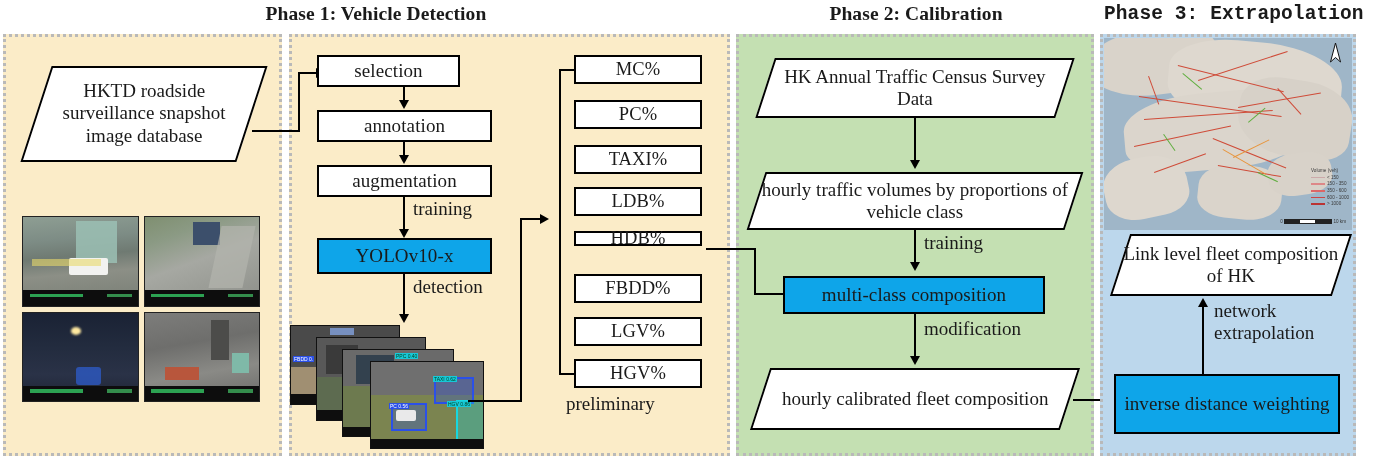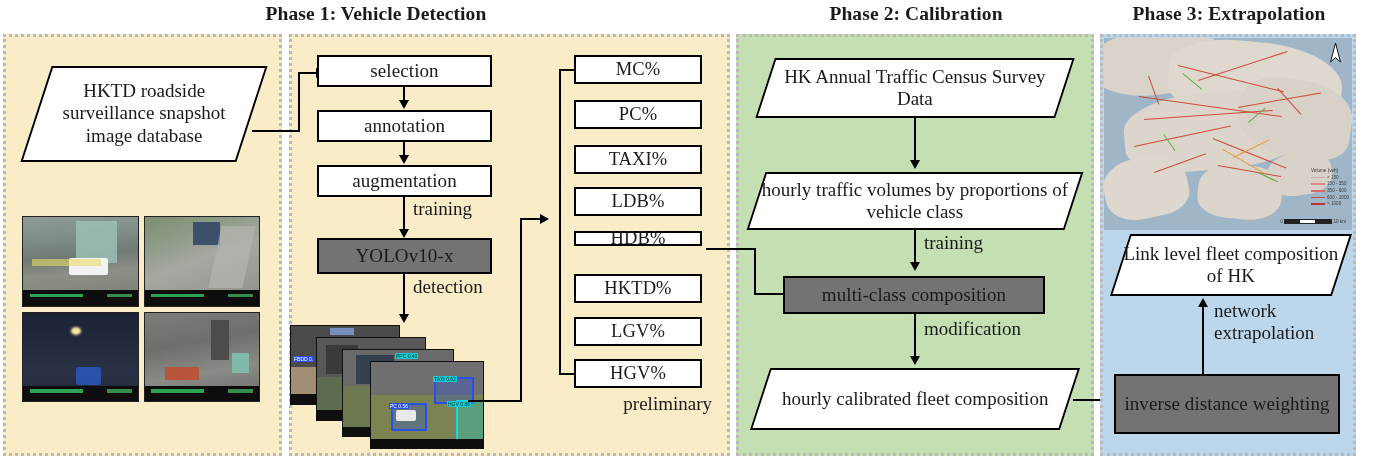--- a/index.html
+++ b/index.html
@@ -9,41 +9,41 @@
   .phase-title{position:absolute;font-weight:bold;font-size:19.5px;letter-spacing:.1px;
                white-space:nowrap;text-align:center;}
 
   .panel{position:absolute;box-sizing:border-box;}
   .panel-dotted{border:3px dotted #b9b9b9;}
 
   
   .node{position:absolute;box-sizing:border-box;background:#fff;border:2.2px solid #000;
         display:flex;align-items:center;justify-content:center;text-align:center;
         font-size:19px;line-height:1.12;letter-spacing:.1px;}
-  .node.proc{background:#737373;}
+  .node.proc{background:#0ea5e9;}
   .node.small{font-size:18.5px;}
 
   
   .para{position:absolute;box-sizing:border-box;background:#fff;border:2.2px solid #000;
         display:flex;align-items:center;justify-content:center;text-align:center;
         font-size:19px;line-height:1.18;
         transform:skewX(-18deg);}
   .para > span{display:block;transform:skewX(18deg);}
 
   
   .ln{position:absolute;background:#000;}
   .vln{width:2.4px;}
   .hln{height:2.4px;}
   .arw{position:absolute;width:0;height:0;}
   .arw-d{border-left:5.5px solid transparent;border-right:5.5px solid transparent;border-top:9px solid #000;}
   .arw-u{border-left:5.5px solid transparent;border-right:5.5px solid transparent;border-bottom:9px solid #000;}
   .arw-r{border-top:5.5px solid transparent;border-bottom:5.5px solid transparent;border-left:9px solid #000;}
 
   .edge-label{position:absolute;font-size:19px;white-space:nowrap;}
-  .caption{position:absolute;font-size:19px;line-height:1.15;text-align:right;white-space:nowrap;}
+  .caption{position:absolute;font-size:19px;line-height:1.15;text-align:left;white-space:nowrap;}
 
   
   .thumbs{position:absolute;display:grid;grid-template-columns:1fr 1fr;
           grid-template-rows:1fr 1fr;gap:5px;}
   .thumb{position:relative;overflow:hidden;border:1px solid #222;}
   .thumb .bar{position:absolute;left:0;right:0;bottom:0;height:17%;background:#0d0d0d;}
   .thumb .bar::before{content:"";position:absolute;left:6%;top:22%;width:46%;height:22%;
                       background:#37d46a;opacity:.75;}
   .thumb .bar::after{content:"";position:absolute;right:5%;top:22%;width:22%;height:22%;
                      background:#4ad26e;opacity:.65;}
@@ -71,21 +71,21 @@
      linear-gradient(90deg,#222 0 33%,#fff 33% 66%,#222 66% 100%);border:.5px solid #222;
      vertical-align:middle;}
   .compass{position:absolute;right:10px;top:5px;font-size:16px;color:#111;
            font-family:"Liberation Serif",serif;}
 </style>
 </head>
 <body>
 
 <div class="phase-title" style="left:186px;top:3px;width:380px;">Phase 1: Vehicle Detection</div>
 <div class="phase-title" style="left:740px;top:3px;width:352px;">Phase 2: Calibration</div>
-<div class="phase-title" style="left:1104px;top:3px;width:250px;">Phase 3: Extrapolation</div>
+<div class="phase-title" style="left:1104px;top:3px;width:250px;font-family:Liberation Mono, monospace;">Phase 3: Extrapolation</div>
 
 <div class="panel panel-dotted" style="left:3px;top:34px;width:279px;height:422px;background:#fbecc8;"></div>
 <div class="panel panel-dotted" style="left:289px;top:34px;width:441px;height:422px;background:#fbecc8;"></div>
 
 <div class="para" style="left:36px;top:66px;width:216px;height:96px;">
   <span>HKTD roadside surveillance snapshot image database</span>
 </div>
 
 <div class="ln hln" style="left:252px;top:130px;width:48px;"></div>
 <div class="ln vln" style="left:298px;top:72px;height:60px;"></div>
@@ -110,21 +110,21 @@
     <div class="bar"></div>
   </div>
   <div class="thumb" style="background:linear-gradient(170deg,#7d7d7b 0%,#6e6e6c 35%,#8a8a86 65%,#6a6a68 100%);">
     <div style="position:absolute;left:58%;top:8%;width:16%;height:46%;background:#4c4c4a;"></div>
     <div style="position:absolute;left:76%;top:46%;width:15%;height:22%;background:#7fb9a8;"></div>
     <div style="position:absolute;left:18%;top:62%;width:30%;height:14%;background:#b8563c;"></div>
     <div class="bar"></div>
   </div>
 </div>
 
-<div class="node" style="left:317px;top:55px;width:175px;height:32px;">
+<div class="node" style="left:317px;top:55px;width:143px;height:32px;">
   <span>selection</span>
   </div>
 <div class="ln vln" style="left:403px;top:87px;height:15px;"></div>
 <div class="arw arw-d" style="left:398.5px;top:100px;"></div>
 
 <div class="node" style="left:317px;top:110px;width:175px;height:32px;">
   <span>annotation</span>
   </div>
 <div class="ln vln" style="left:403px;top:142px;height:15px;"></div>
 <div class="arw arw-d" style="left:398.5px;top:155px;"></div>
@@ -192,21 +192,21 @@
 <div class="node small" style="left:574px;top:145px;width:128px;height:29px;">
     <span>TAXI%</span>
   </div>
 <div class="node small" style="left:574px;top:187px;width:128px;height:29px;">
     <span>LDB%</span>
   </div>
 <div class="node small" style="left:574px;top:231px;width:128px;height:15px;">
     <span>HDB%</span>
   </div>
 <div class="node small" style="left:574px;top:274px;width:128px;height:29px;">
-    <span>HKTD%</span>
+    <span>FBDD%</span>
   </div>
 <div class="node small" style="left:574px;top:317px;width:128px;height:29px;">
     <span>LGV%</span>
   </div>
 <div class="node small" style="left:574px;top:359px;width:128px;height:29px;">
     <span>HGV%</span>
   </div>
 
 <div class="caption" style="left:566px;top:393px;width:146px;">
   <span>preliminary</span><br>

